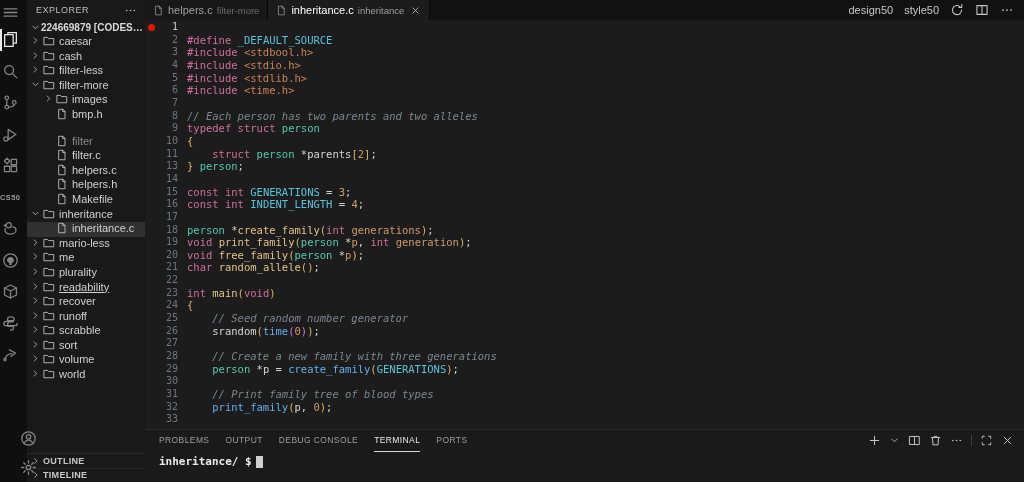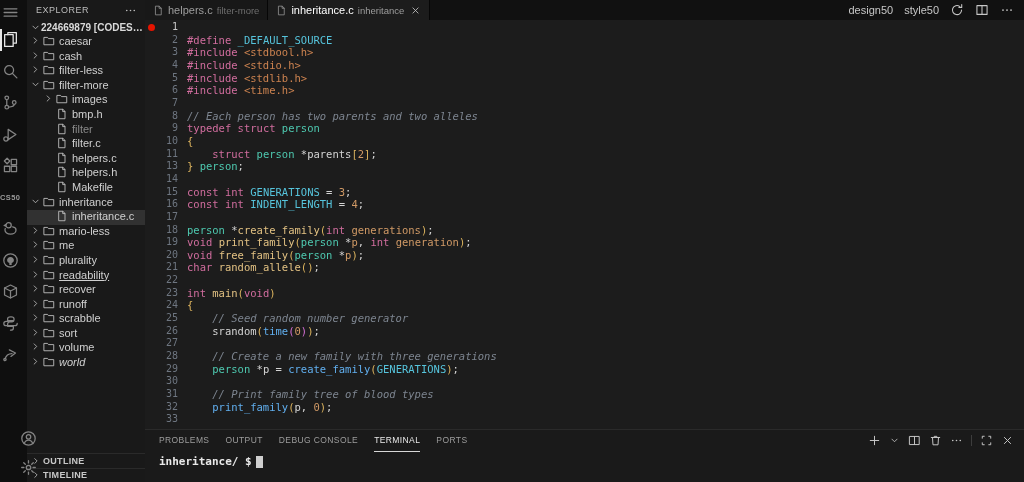--- a/index.html
+++ b/index.html
@@ -262,21 +262,21 @@
       <div class="tree-row" style="padding-left: 15px;">
         <span class="tree-chevron"></span>
         <span class="tree-icon">
           <svg width="12" height="12" viewBox="0 0 16 16" fill="none" stroke="currentColor" stroke-width="1.2" stroke-linecap="round" stroke-linejoin="round">
             <path d="M4.1 1.7h5L12 4.6v9.7H4.1z"></path>
             <path d="M8.9 1.9v2.9h3"></path>
           </svg>
         </span>
         <span class="tree-label">bmp.h</span>
       </div>
-      <div class="tree-row dim" style="padding-left: 15px;">
+      <div class="tree-row dim" style="padding-left: 15px; margin-top: 12px;">
         <span class="tree-chevron"></span>
         <span class="tree-icon">
           <svg width="12" height="12" viewBox="0 0 16 16" fill="none" stroke="currentColor" stroke-width="1.2" stroke-linecap="round" stroke-linejoin="round">
             <path d="M4.1 1.7h5L12 4.6v9.7H4.1z"></path>
             <path d="M8.9 1.9v2.9h3"></path>
           </svg>
         </span>
         <span class="tree-label">filter</span>
       </div>
       <div class="tree-row" style="padding-left: 15px;">
@@ -452,21 +452,21 @@
             <path d="M6 4.2l3.8 3.8L6 11.8"></path>
           </svg>
         </span>
         <span class="tree-icon">
           <svg width="12" height="12" viewBox="0 0 16 16" fill="none" stroke="currentColor" stroke-width="1.2" stroke-linecap="round" stroke-linejoin="round">
             <path d="M1.7 3.2h4.3l1.3 1.6h7V13H1.7z"></path>
           </svg>
         </span>
         <span class="tree-label">volume</span>
       </div>
-      <div class="tree-row" style="padding-left: 2px; font-style: italic;">
+      <div class="tree-row" style="padding-left: 2px;">
         <span class="tree-chevron">
           <svg width="11" height="11" viewBox="0 0 16 16" fill="none" stroke="currentColor" stroke-width="1.2" stroke-linecap="round" stroke-linejoin="round">
             <path d="M6 4.2l3.8 3.8L6 11.8"></path>
           </svg>
         </span>
         <span class="tree-icon">
           <svg width="12" height="12" viewBox="0 0 16 16" fill="none" stroke="currentColor" stroke-width="1.2" stroke-linecap="round" stroke-linejoin="round">
             <path d="M1.7 3.2h4.3l1.3 1.6h7V13H1.7z"></path>
           </svg>
         </span>

